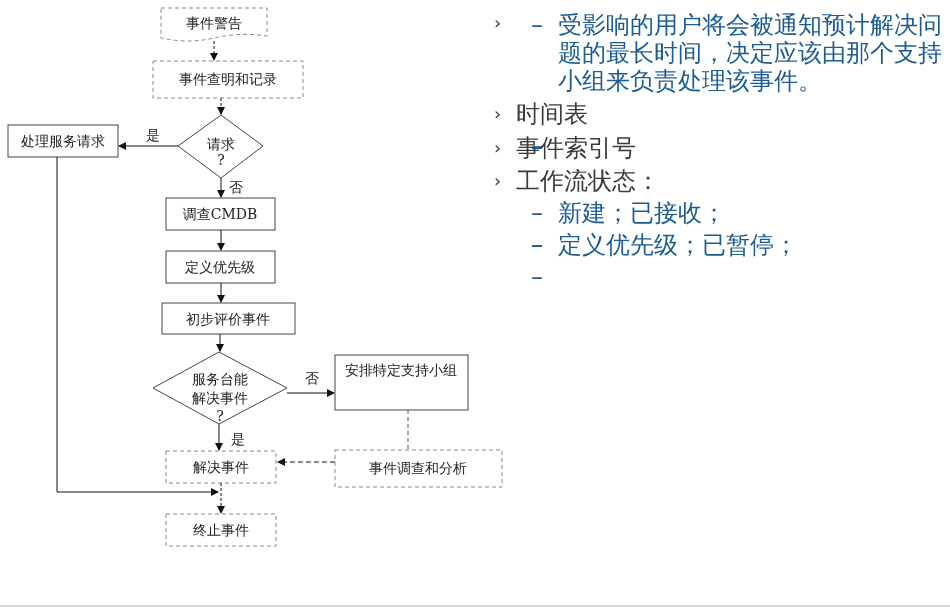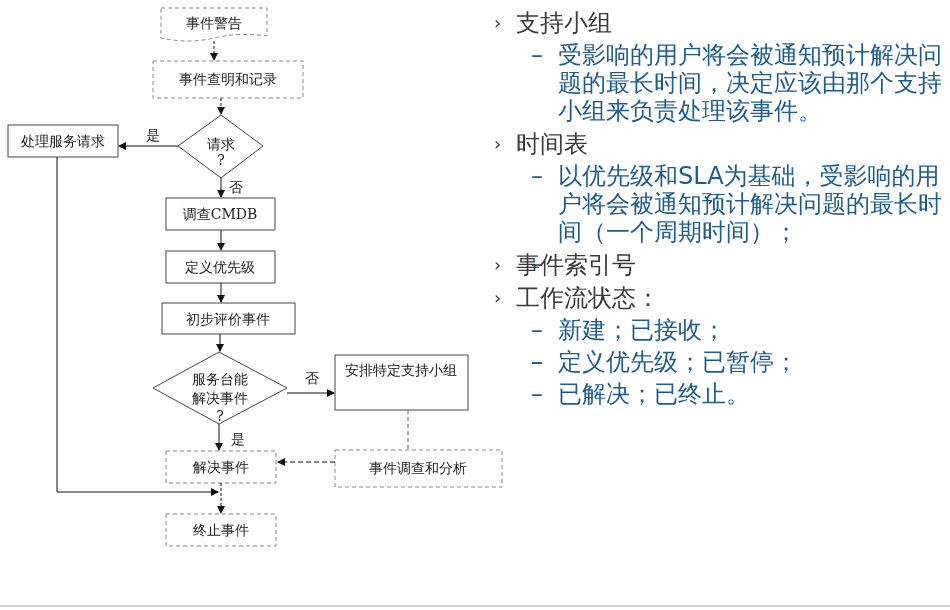--- a/index.html
+++ b/index.html
@@ -100,29 +100,29 @@
   </g>
   <line x1="221" y1="483" x2="221" y2="513" stroke="#111" stroke-dasharray="3,2" marker-end="url(#arr)"></line>
 
   <g>
     <rect x="166" y="514" width="110" height="32" fill="#fff" stroke="#888" stroke-dasharray="4,3"></rect>
     <text x="221" y="535" text-anchor="middle">终止事件</text>
   </g>
 </svg>
 
 <div class="bullets">
-  <div class="l1"><span class="mark">›</span><span>支持小组</span></div>
+  <div class="l1"><span class="mark">›</span></div>
   <div class="l2"><span class="dash">–</span><span>受影响的用户将会被通知预计解决问题的最长时间，决定应该由那个支持小组来负责处理该事件。</span></div>
 
   <div class="l1"><span class="mark">›</span><span>时间表</span></div>
-  <div class="l2"><span class="dash">–</span><span>以优先级和SLA为基础，受影响的用户将会被通知预计解决问题的最长时间（一个周期时间）；</span></div>
+  <div class="l2"><span class="dash">–</span></div>
   <div class="l2"><span class="dash">–</span></div>
 
   <div class="l1"><span class="mark">›</span><span>事件索引号</span></div>
 
   <div class="l1"><span class="mark">›</span><span>工作流状态：</span></div>
   <div class="l2"><span class="dash">–</span><span>新建；已接收；</span></div>
   <div class="l2"><span class="dash">–</span></div>
   <div class="l2"><span class="dash">–</span><span>定义优先级；已暂停；</span></div>
-  <div class="l2"><span class="dash">–</span><span> 已解决；已终止。</span></div>
+  <div class="l2"><span class="dash">–</span></div>
 </div>
 
 <div class="bottom-line"></div>
 
 </body></html>

